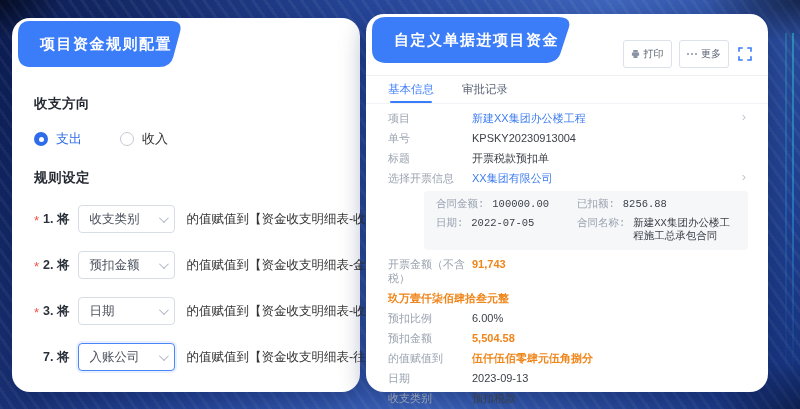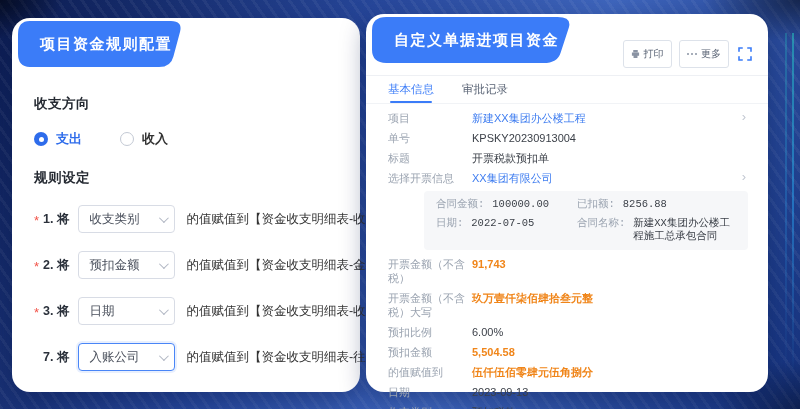--- a/index.html
+++ b/index.html
@@ -33,21 +33,21 @@
   .tag-left  { width:168px; }
   .tag-right { width:204px; }
 
   
   .left-body { position:absolute; top:50px; left:0; right:11px; padding:0 20px 0 22px; }
   .section-label { font-size:13.5px; color:#262b33; font-weight:bold; letter-spacing:.5px; }
   .lbl-direction { margin-top:27px; }
   .lbl-rules { margin-top:21px; }
 
   .radio-row { display:flex; align-items:center; gap:38px; margin-top:17px; }
-  .radio-item { display:flex; align-items:center; gap:8px; cursor:pointer; font-size:13px; color:#333;font-weight:bold; }
+  .radio-item { display:flex; align-items:center; gap:8px; cursor:pointer; font-size:13px; color:#333; }
   .radio-dot { width:14px; height:14px; border-radius:50%; flex:none; }
   .radio-dot.on { background:#2e6ceb; position:relative; }
   .radio-dot.on::after { content:""; position:absolute; left:4.5px; top:4.5px; width:5px; height:5px;
     border-radius:50%; background:#fff; }
   .radio-dot.off { background:#fff; border:1.5px solid #c3c9d4; }
   .radio-item .on-label { color:#2e6ceb; }
 
   .rule-row { display:flex; align-items:center; margin-top:18px; height:28px; font-size:12.5px; color:#333; }
   .rule-req { color:#f25449; width:9px; flex:none; font-size:13px; margin-top:3px; }
   .rule-prefix { flex:none; font-weight:bold; color:#2b313b; margin-right:9px; white-space:nowrap; }
@@ -243,21 +243,20 @@
           <span class="cb-value">新建XX集团办公楼工程施工总承包合同</span>
         </div>
       </div>
 
       <div class="frow">
         <span class="flabel">开票金额（不含税）</span>
         <span class="fvalue orange">91,743</span>
       </div>
 
       <div class="frow">
-        <span class="flabel">开票金额（不含税）大写</span>
         <span class="fvalue orange">玖万壹仟柒佰肆拾叁元整</span>
       </div>
 
       <div class="frow">
         <span class="flabel">预扣比例</span>
         <span class="fvalue">6.00%</span>
       </div>
 
       <div class="frow">
         <span class="flabel">预扣金额</span>

